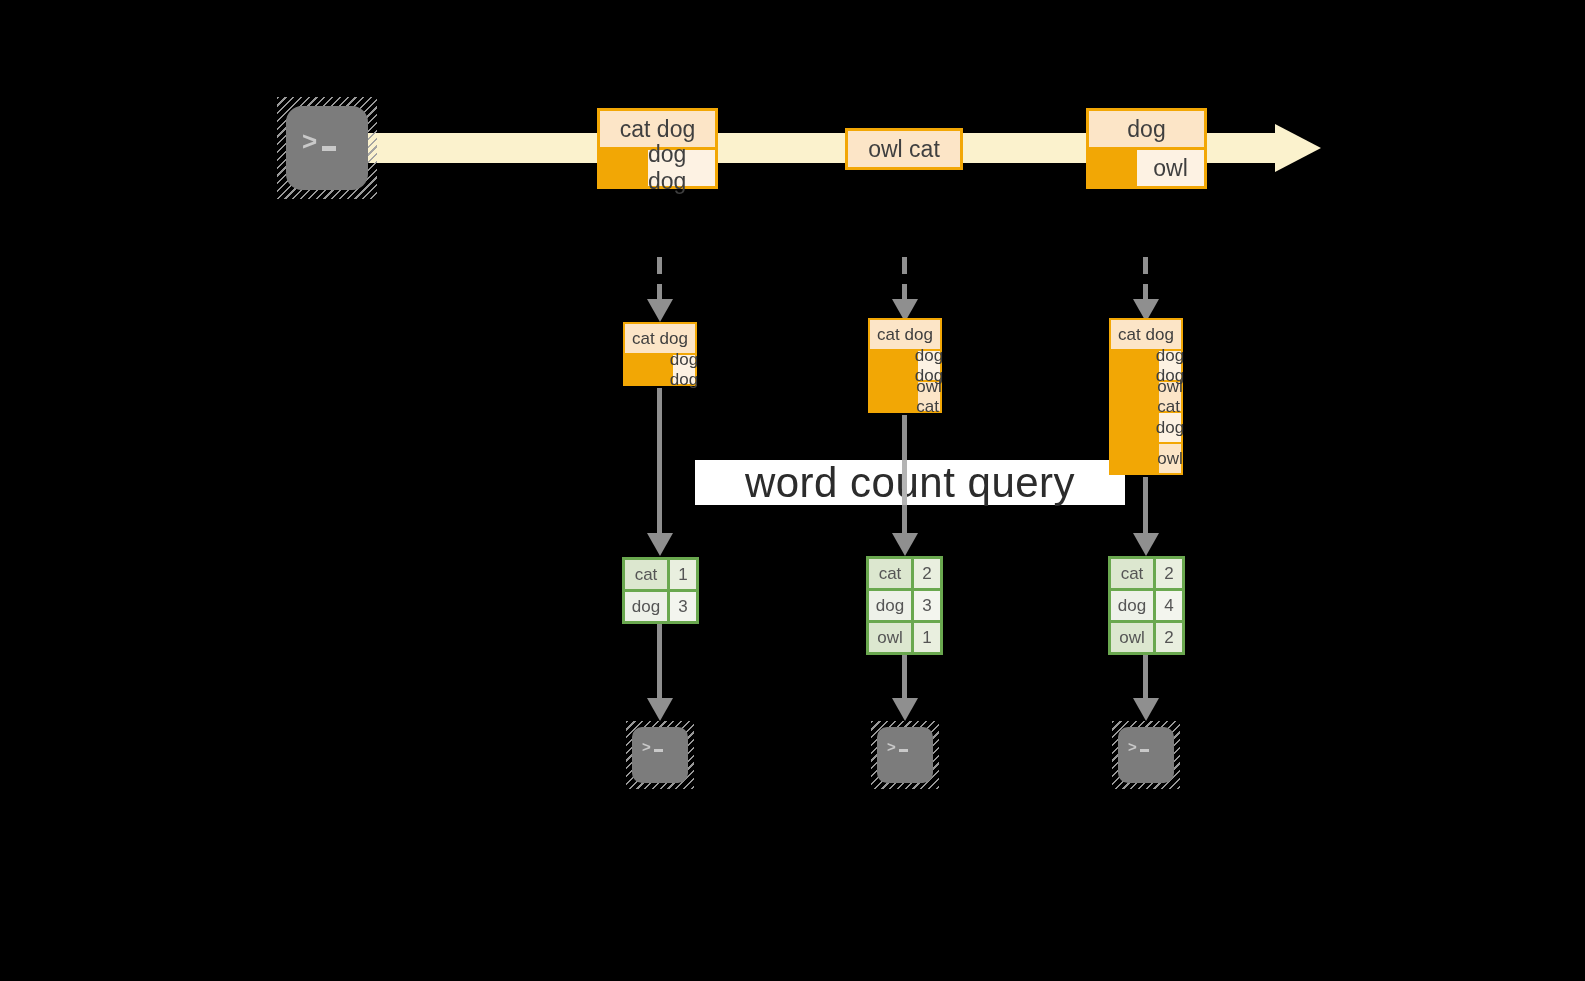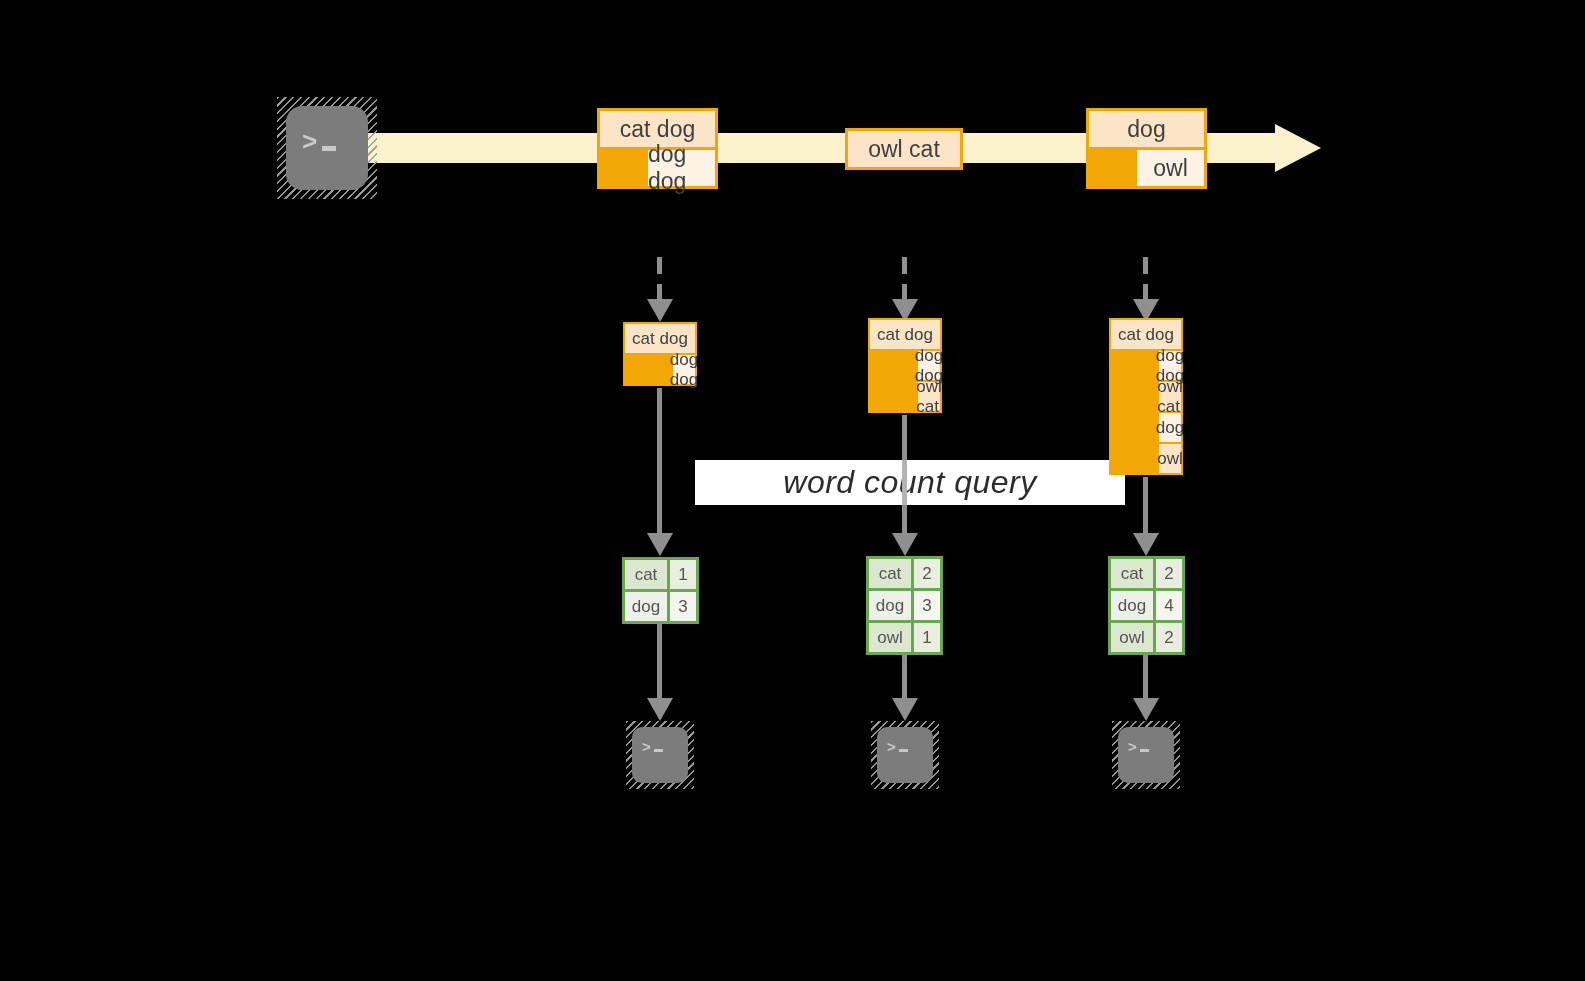--- a/index.html
+++ b/index.html
@@ -61,21 +61,21 @@
   .vline-lite{width:5px; background:#b4b4b4; z-index:4;}
   .vhead{
     width:0; height:0; z-index:2;
     border-left:13px solid transparent; border-right:13px solid transparent;
     border-top:23px solid #8f8f8f;
   }
 
   
   .banner{
     background:#ffffff; z-index:3; display:flex; align-items:center; justify-content:center;
-    color:#2c2c2c; font-size:32px; letter-spacing:.5px;font-style:italic;
+    color:#2c2c2c; font-size:42px; letter-spacing:.5px;
   }
 
   
   .ctable{
     display:grid; grid-template-columns:42px 26px; gap:3px; padding:3px;
     background:#6aa84f; z-index:4;
   }
   .ctable .cell{
     height:29px; display:flex; align-items:center; justify-content:center;
     font-size:17px; color:#555555;

